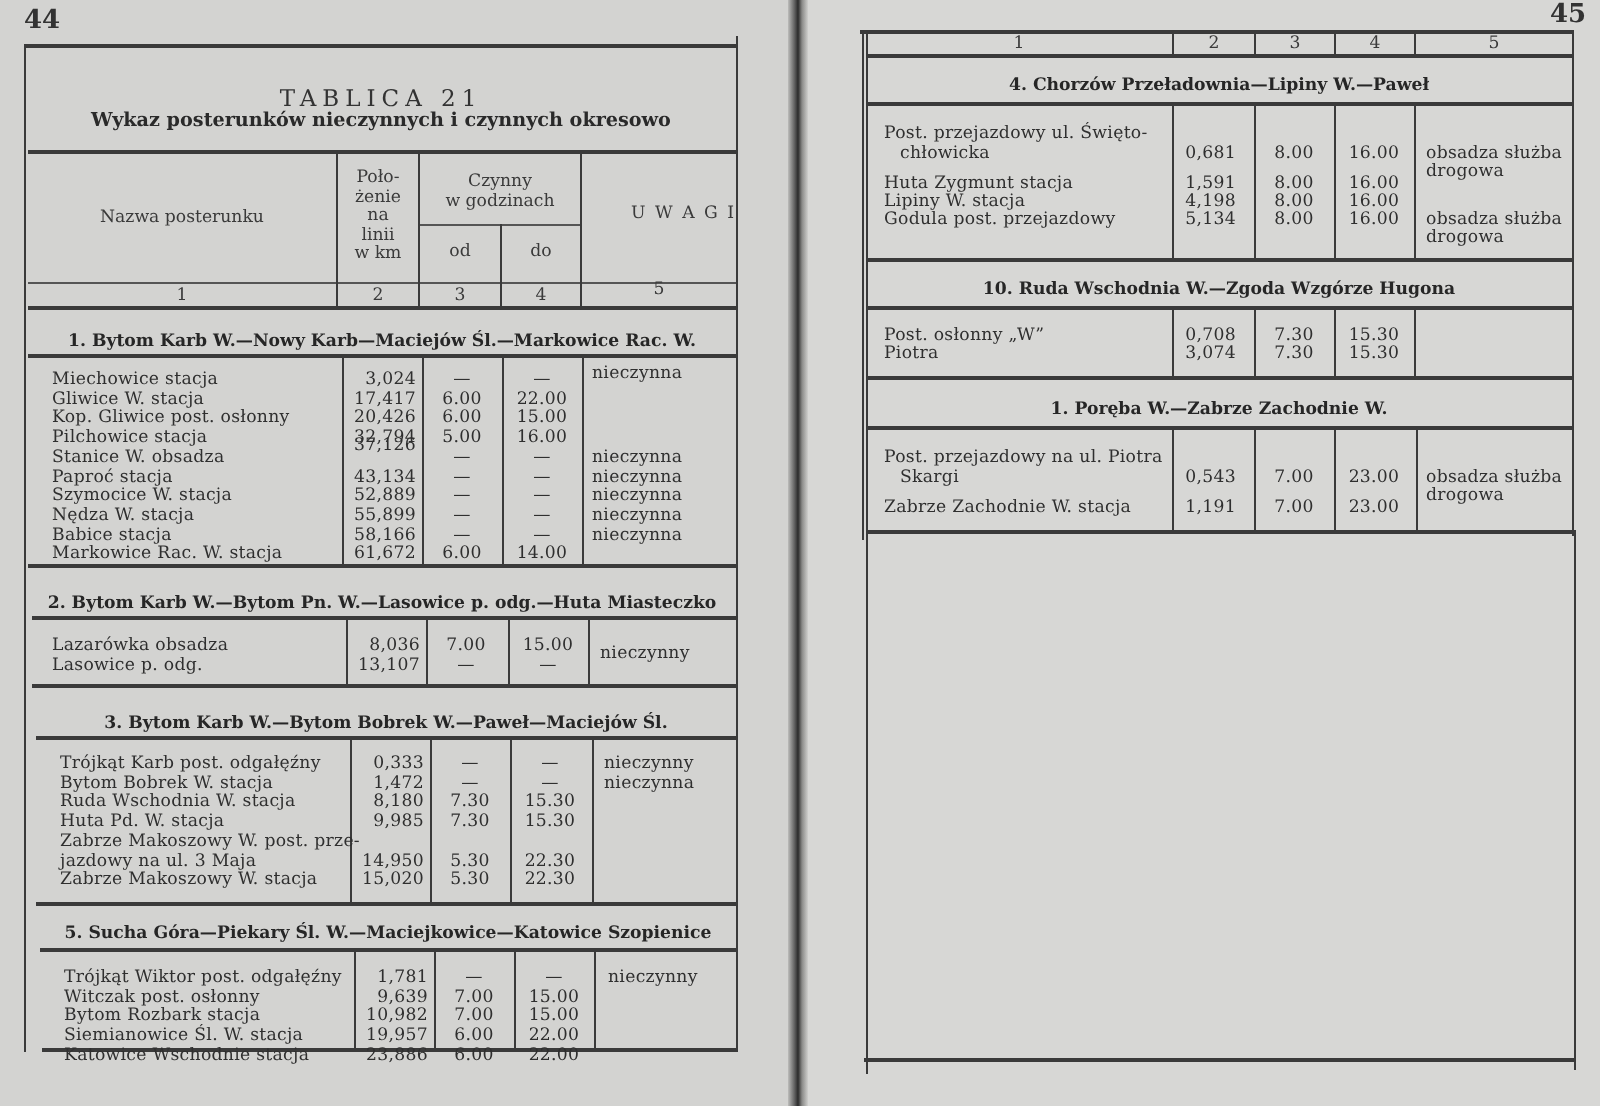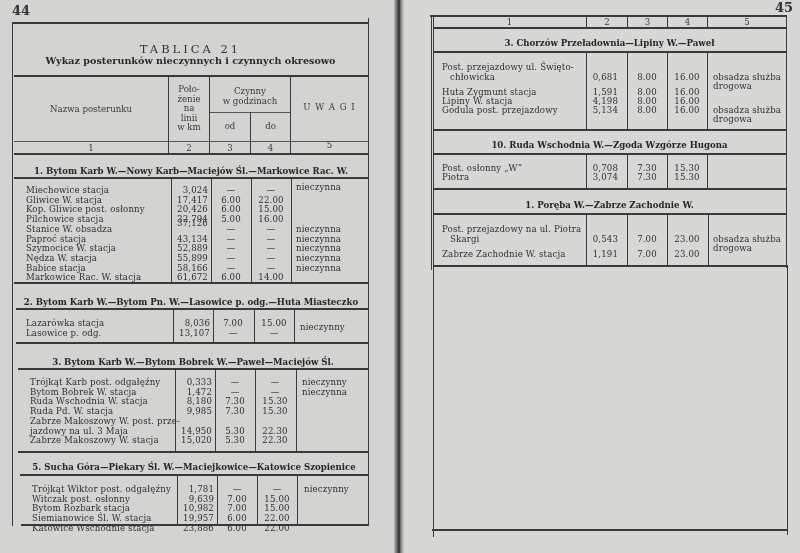--- a/index.html
+++ b/index.html
@@ -50,21 +50,21 @@
   <div class="hdr" style="left:14px;top:104px;width:154px;">Nazwa posterunku</div>
   <div class="hdr" style="left:169px;top:85px;width:40px;white-space:pre;line-height:9.5px;">Poło-
 żenie
 na
 linii
 w km</div>
   <div class="hdr" style="left:210px;top:86px;width:80px;white-space:pre;line-height:10px;">Czynny
 w godzinach</div>
   <div class="hdr" style="left:210px;top:121px;width:40px;">od</div>
   <div class="hdr" style="left:251px;top:121px;width:39px;">do</div>
-  <div class="hdr" style="left:291px;top:102px;width:77px;letter-spacing:1px;">U W A G I</div>
+  <div class="hdr" style="left:291px;top:102px;width:77px;letter-spacing:1px;text-align:right;">U W A G I</div>
 
   <div class="hl thin" style="left:210px;top:112px;width:80px;"></div>
   <div class="hl thin" style="left:14px;top:141px;width:354px;"></div>
   <div class="hdr" style="left:14px;top:143px;width:154px;">1</div>
   <div class="hdr" style="left:169px;top:143px;width:40px;">2</div>
   <div class="hdr" style="left:210px;top:143px;width:40px;">3</div>
   <div class="hdr" style="left:251px;top:143px;width:39px;">4</div>
   <div class="hdr" style="left:291px;top:140px;width:77px;">5</div>
   <div class="hl" style="left:14px;top:153px;width:354px;"></div>
 
@@ -155,21 +155,21 @@
 
   <div class="sect" style="left:14px;top:297px;width:354px;">2. Bytom Karb W.—Bytom Pn. W.—Lasowice p. odg.—Huta Miasteczko</div>
   <div class="hl" style="left:16px;top:308px;width:352px;"></div>
   <div class="vl" style="left:173px;top:309px;height:33px;"></div>
   <div class="vl" style="left:213px;top:309px;height:33px;"></div>
   <div class="vl" style="left:254px;top:309px;height:33px;"></div>
   <div class="vl" style="left:294px;top:309px;height:33px;"></div>
   <div class="hl" style="left:16px;top:342px;width:352px;"></div>
   <div id="s1">
       <div>
-        <div class="txt " style="left:26px;top:318px;">Lazarówka stacja</div>
+        <div class="txt " style="left:26px;top:318px;">Lazarówka obsadza</div>
         <div class="txt num" style="left:170px;top:318px;width:40px;">8,036</div>
         <div class="txt ctr" style="left:213px;top:318px;width:40px;">7.00</div>
         <div class="txt ctr" style="left:254px;top:318px;width:40px;">15.00</div>
         <div class="txt " style="left:300px;top:318px;"></div>
       </div>
       <div>
         <div class="txt " style="left:26px;top:327.7px;">Lasowice p. odg.</div>
         <div class="txt num" style="left:170px;top:327.7px;width:40px;">13,107</div>
         <div class="txt ctr" style="left:213px;top:327.7px;width:40px;">—</div>
         <div class="txt ctr" style="left:254px;top:327.7px;width:40px;">—</div>
@@ -200,21 +200,21 @@
         <div class="txt " style="left:302px;top:386.7px;">nieczynna</div>
       </div>
       <div>
         <div class="txt " style="left:30px;top:396.4px;">Ruda Wschodnia W. stacja</div>
         <div class="txt num" style="left:172px;top:396.4px;width:40px;">8,180</div>
         <div class="txt ctr" style="left:215px;top:396.4px;width:40px;">7.30</div>
         <div class="txt ctr" style="left:255px;top:396.4px;width:40px;">15.30</div>
         <div class="txt " style="left:302px;top:396.4px;"></div>
       </div>
       <div>
-        <div class="txt " style="left:30px;top:406.1px;">Ruda Pd. W. stacja</div>
+        <div class="txt " style="left:30px;top:406.1px;">Huta Pd. W. stacja</div>
         <div class="txt num" style="left:172px;top:406.1px;width:40px;">9,985</div>
         <div class="txt ctr" style="left:215px;top:406.1px;width:40px;">7.30</div>
         <div class="txt ctr" style="left:255px;top:406.1px;width:40px;">15.30</div>
         <div class="txt " style="left:302px;top:406.1px;"></div>
       </div>
       <div>
         <div class="txt " style="left:30px;top:415.8px;">Zabrze Makoszowy W. post. prze-</div>
         <div class="txt num" style="left:172px;top:415.8px;width:40px;"></div>
         <div class="txt ctr" style="left:215px;top:415.8px;width:40px;"></div>
         <div class="txt ctr" style="left:255px;top:415.8px;width:40px;"></div>
@@ -294,21 +294,21 @@
   <div class="hdr" style="left:587px;top:17px;width:40px;">2</div>
   <div class="hdr" style="left:628px;top:17px;width:39px;">3</div>
   <div class="hdr" style="left:668px;top:17px;width:39px;">4</div>
   <div class="hdr" style="left:708px;top:17px;width:78px;">5</div>
   <div class="vl" style="left:586px;top:16px;height:11px;"></div>
   <div class="vl" style="left:627px;top:16px;height:11px;"></div>
   <div class="vl" style="left:667px;top:16px;height:11px;"></div>
   <div class="vl" style="left:707px;top:16px;height:11px;"></div>
   <div class="hl" style="left:433px;top:27px;width:353px;"></div>
 
-  <div class="sect" style="left:433px;top:38px;width:353px;">3. Chorzów Przeładownia—Lipiny W.—Paweł</div>
+  <div class="sect" style="left:433px;top:38px;width:353px;">4. Chorzów Przeładownia—Lipiny W.—Paweł</div>
   <div class="hl" style="left:433px;top:51px;width:353px;"></div>
   <div class="vl" style="left:586px;top:52px;height:77px;"></div>
   <div class="vl" style="left:627px;top:52px;height:77px;"></div>
   <div class="vl" style="left:667px;top:52px;height:77px;"></div>
   <div class="vl" style="left:707px;top:52px;height:77px;"></div>
   <div class="hl" style="left:433px;top:129px;width:353px;"></div>
   <div id="r0">
       <div>
         <div class="txt " style="left:442px;top:62px;">Post. przejazdowy ul. Święto-</div>
         <div class="txt " style="left:450px;top:72px;">chłowicka</div>

